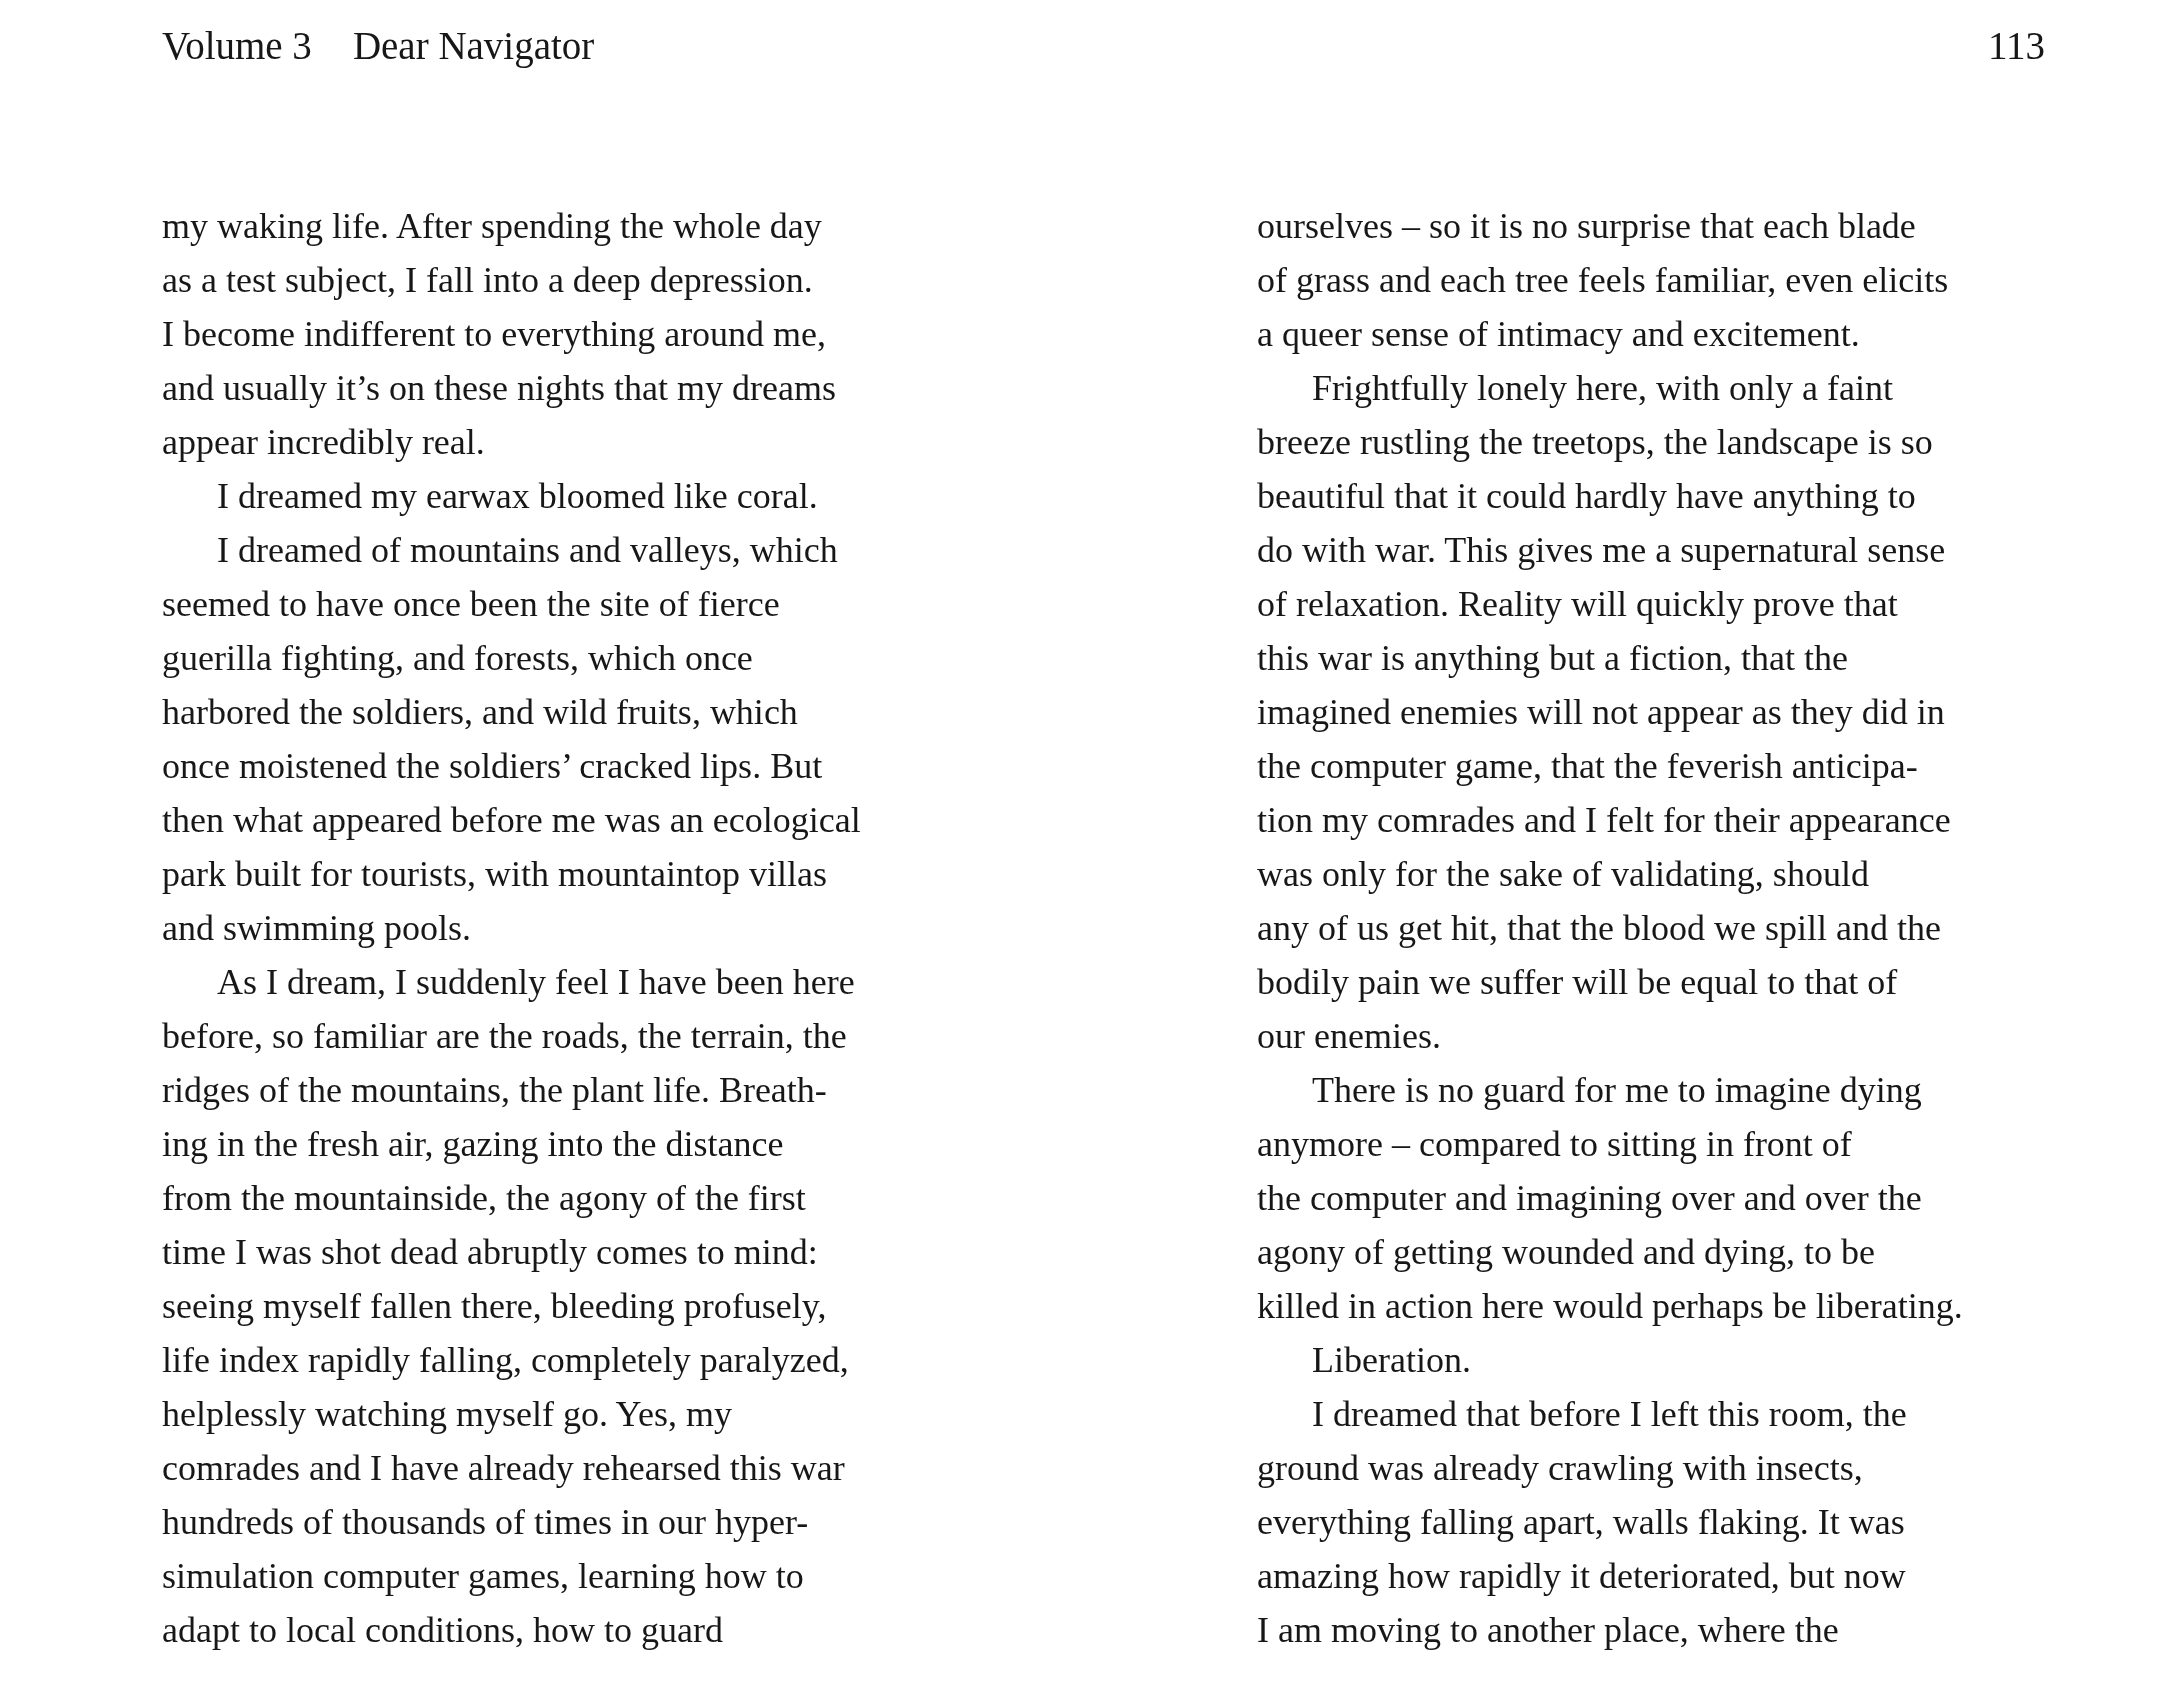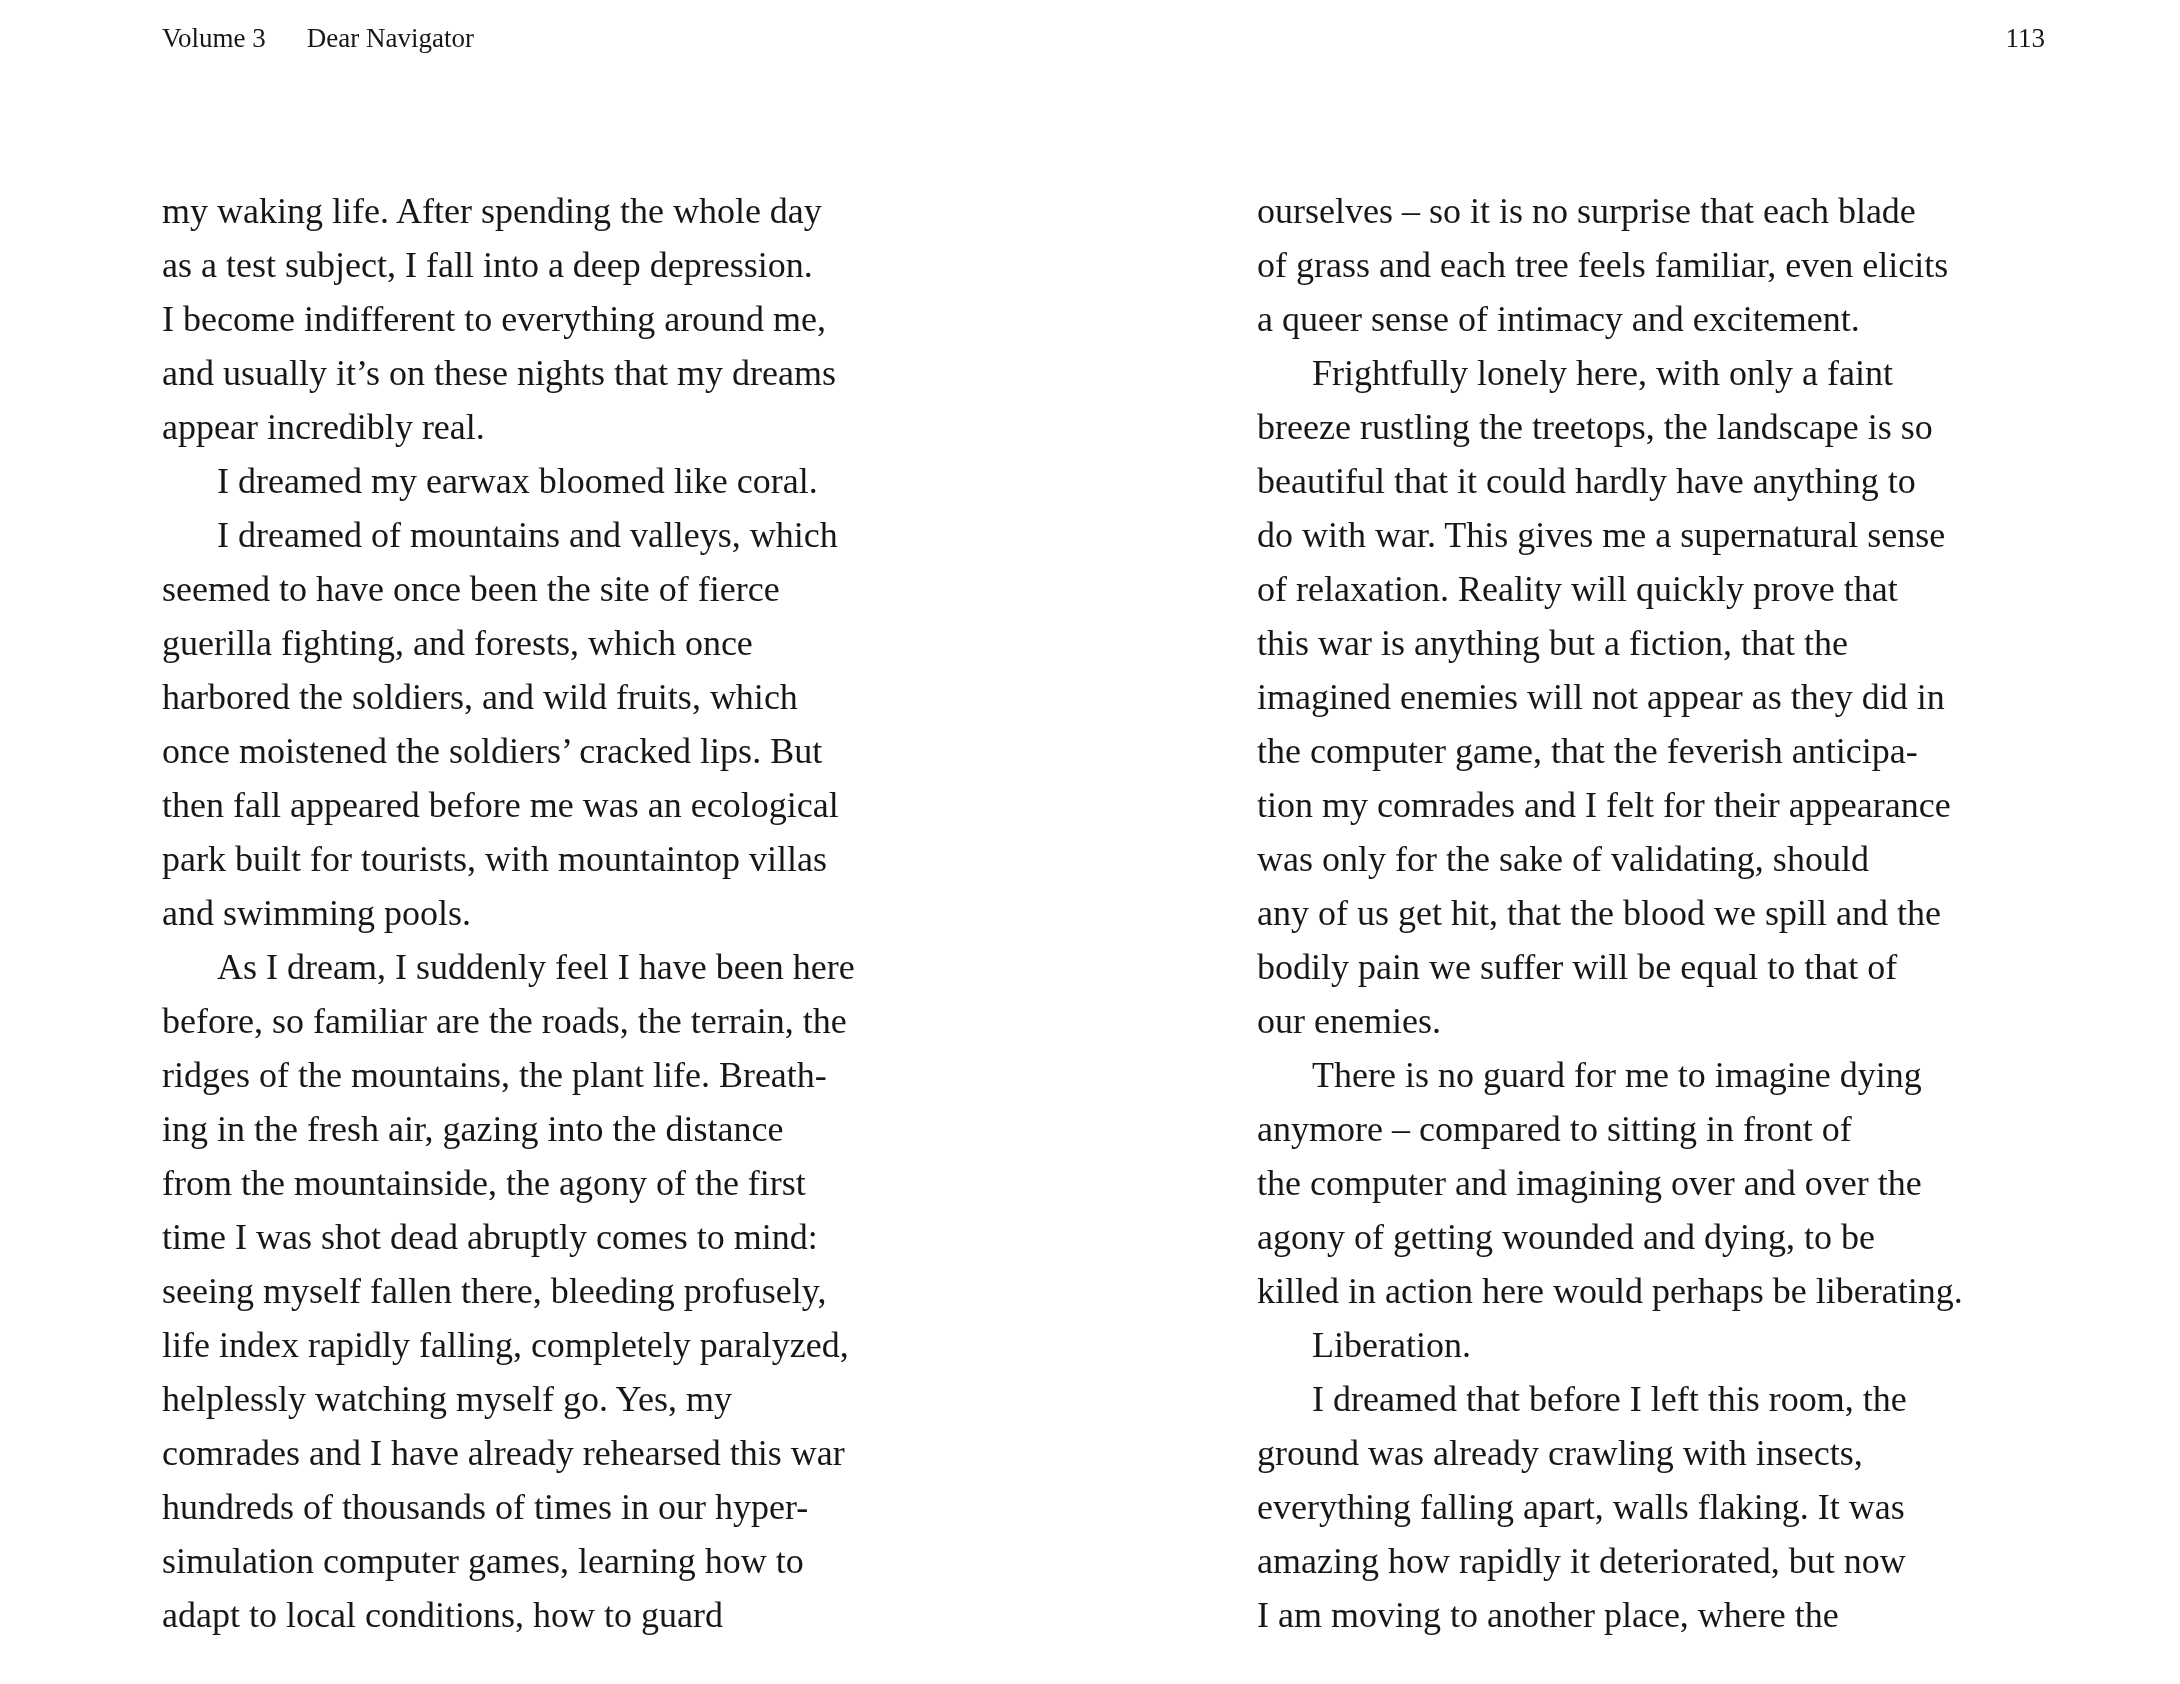--- a/index.html
+++ b/index.html
@@ -17,21 +17,21 @@
   .page {
     position: relative;
     width: 100%;
     height: 100%;
     box-sizing: border-box;
     padding: 22px 136px 0 162px;
   }
   .running-head {
     display: flex;
     align-items: baseline;
-    font-size: 27px;
+    font-size: 39px;
     line-height: 1.25;
     white-space: nowrap;
   }
   .running-head .title {
     margin-left: 41px;
     text-align: center;
   }
   .running-head .page-number {
     margin-left: auto;
     font-variant-numeric: oldstyle-nums;
@@ -76,21 +76,21 @@
         <div class="line">as a test subject, I fall into a deep depression.</div>
         <div class="line">I become indifferent to everything around me,</div>
         <div class="line">and usually it’s on these nights that my dreams</div>
         <div class="line">appear incredibly real.</div>
         <div class="line indent">I dreamed my earwax bloomed like coral.</div>
         <div class="line indent">I dreamed of mountains and valleys, which</div>
         <div class="line">seemed to have once been the site of fierce</div>
         <div class="line">guerilla fighting, and forests, which once</div>
         <div class="line">harbored the soldiers, and wild fruits, which</div>
         <div class="line">once moistened the soldiers’ cracked lips. But</div>
-        <div class="line">then fall appeared before me was an ecological</div>
+        <div class="line">then what appeared before me was an ecological</div>
         <div class="line">park built for tourists, with mountaintop villas</div>
         <div class="line">and swimming pools.</div>
         <div class="line indent">As I dream, I suddenly feel I have been here</div>
         <div class="line">before, so familiar are the roads, the terrain, the</div>
         <div class="line">ridges of the mountains, the plant life. Breath-</div>
         <div class="line">ing in the fresh air, gazing into the distance</div>
         <div class="line">from the mountainside, the agony of the first</div>
         <div class="line">time I was shot dead abruptly comes to mind:</div>
         <div class="line">seeing myself fallen there, bleeding profusely,</div>
         <div class="line">life index rapidly falling, completely paralyzed,</div>

